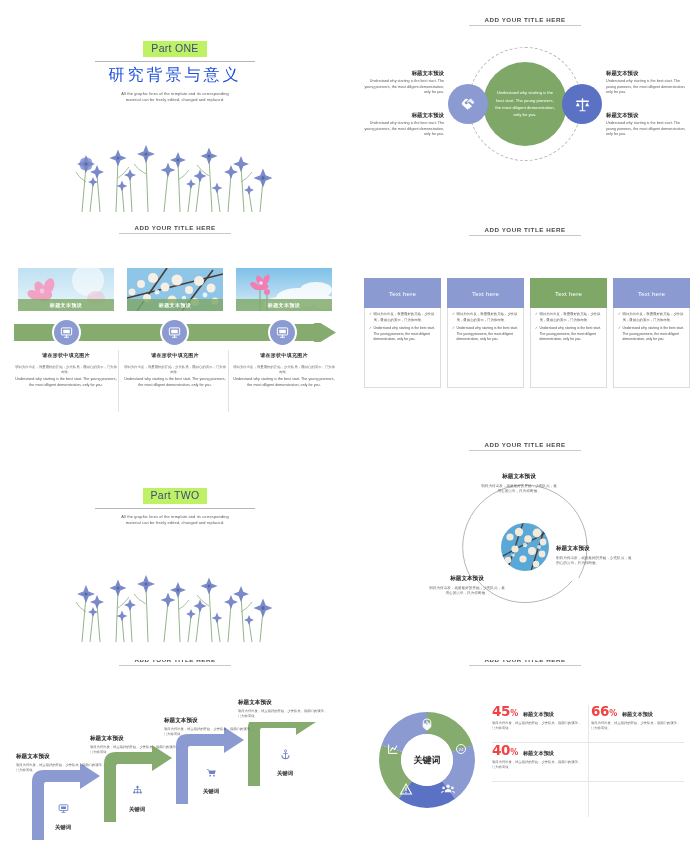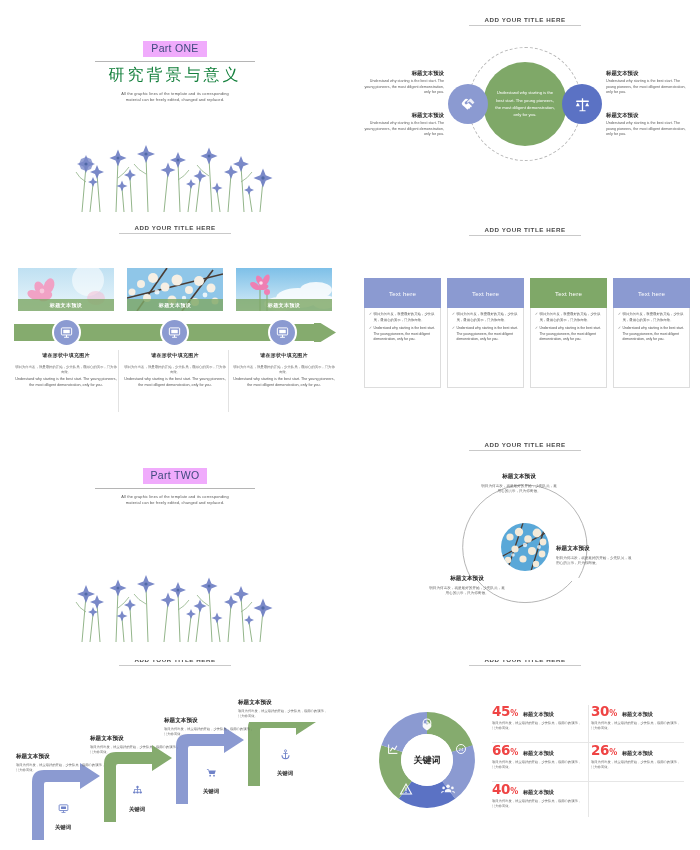--- a/index.html
+++ b/index.html
@@ -45,34 +45,34 @@
   }
 
   
   .cover-wrap {
     position: absolute;
     left: 0; right: 0; top: 38px;
     text-align: center;
   }
   .part-badge {
     display: inline-block;
-    background: #f0abfc;
+    background: #bef264;
     color: #3e4a7d;
     font-size: 10.5px;
     padding: 1.5px 8px 2.5px 8px;
     letter-spacing: 0.3px;
   }
   .cover-rule {
     width: 160px; height: 1px;
     background: #b5b5b5;
     margin: 4px auto 0 auto;
   }
   .cover-cn {
     font-size: 16px;
-    color: #15803d;
+    color: #1d4ed8;
     letter-spacing: 3px;
     font-weight: 400;
     margin-top: 3px;
     font-family: "DejaVu Sans", sans-serif;
   }
   .cover-en {
     font-size: 3.9px;
     color: #555;
     line-height: 1.55;
     margin-top: 5px;
@@ -594,21 +594,21 @@
           </div>
         <div class="li">
             <span class="ck">✓</span>
             <p>Understand why starting is the best start. The young pioneers, the most diligent demonstration, only for you.</p>
           </div>
       </div>
     </div>
   </div>
 
   <div class="slide">
-    <div class="cover-wrap" style="top:30px;">
+    <div class="cover-wrap" style="top:50px;">
       <span class="part-badge">Part TWO</span>
       <div class="cover-rule"></div>
       <div class="cover-en">
         <span>All the graphic lines of the template and its corresponding</span><br>
         <span>material can be freely edited, changed and replaced.</span>
       </div>
     </div>
     <div class="flower-band" style="bottom:18px;">
       <svg viewBox="0 0 230 90" width="100%" height="100%" preserveAspectRatio="none">
         <g stroke="#93b58a" stroke-width="1" fill="none">
@@ -893,35 +893,21 @@
     <div class="stats">
       <div class="stat">
         <div class="row">
           <span class="pct"><span>45</span><small>%</small></span>
           <span class="lab">标题文本预设</span>
         </div>
         <div class="desc">明日为何出发，就是最好的开始，少先队员，最用心的演示，只为你而做。</div>
       </div>
       <div class="stat">
         <div class="row">
-          <span class="pct"><span>30</span><small>%</small></span>
-          <span class="lab">标题文本预设</span>
-        </div>
-        <div class="desc">明日为何出发，就是最好的开始，少先队员，最用心的演示，只为你而做。</div>
-      </div>
-      <div class="stat">
-        <div class="row">
           <span class="pct"><span>66</span><small>%</small></span>
-          <span class="lab">标题文本预设</span>
-        </div>
-        <div class="desc">明日为何出发，就是最好的开始，少先队员，最用心的演示，只为你而做。</div>
-      </div>
-      <div class="stat">
-        <div class="row">
-          <span class="pct"><span>26</span><small>%</small></span>
           <span class="lab">标题文本预设</span>
         </div>
         <div class="desc">明日为何出发，就是最好的开始，少先队员，最用心的演示，只为你而做。</div>
       </div>
       <div class="stat">
         <div class="row">
           <span class="pct"><span>40</span><small>%</small></span>
           <span class="lab">标题文本预设</span>
         </div>
         <div class="desc">明日为何出发，就是最好的开始，少先队员，最用心的演示，只为你而做。</div>

